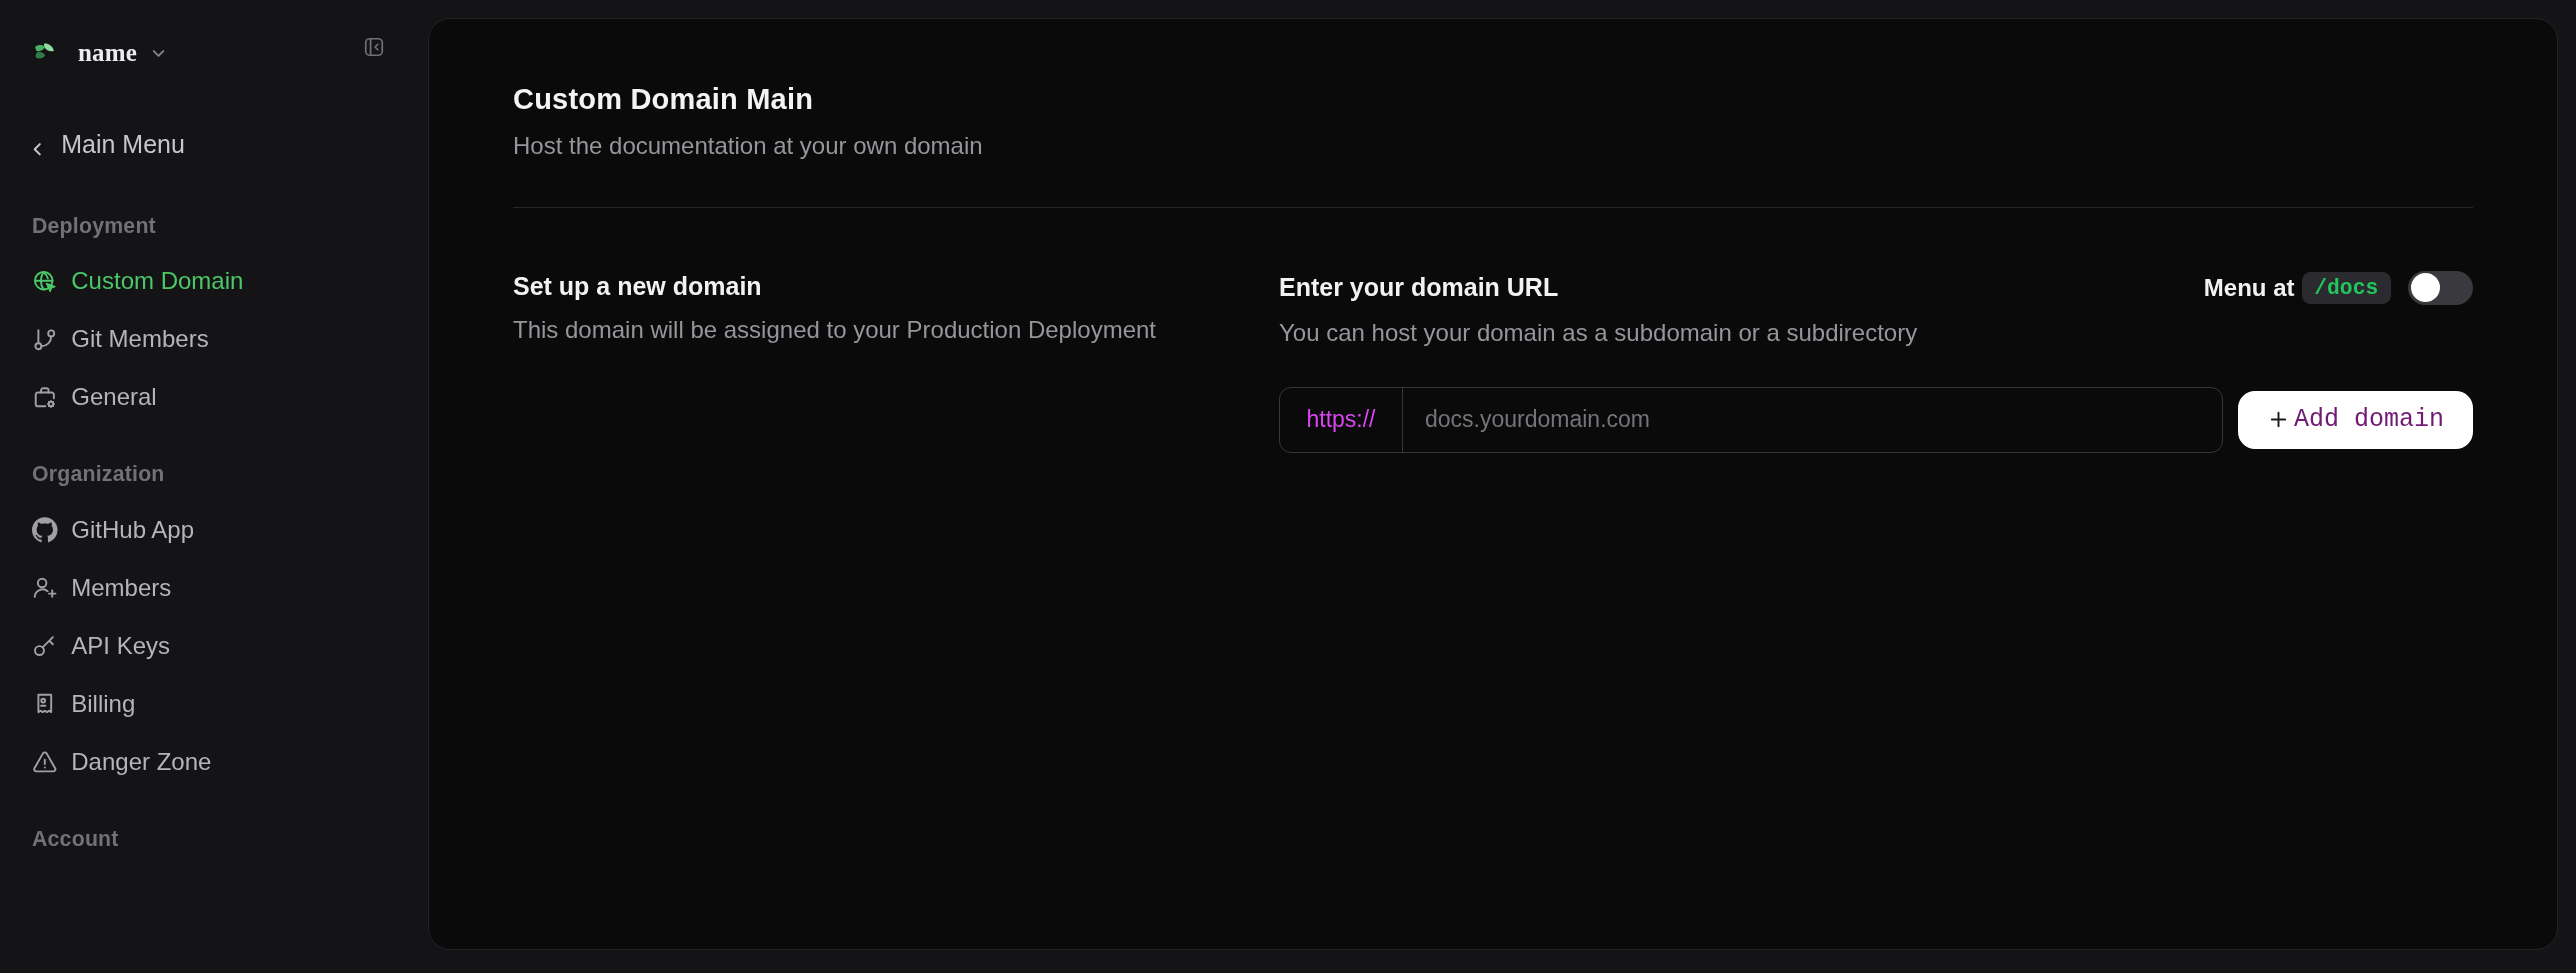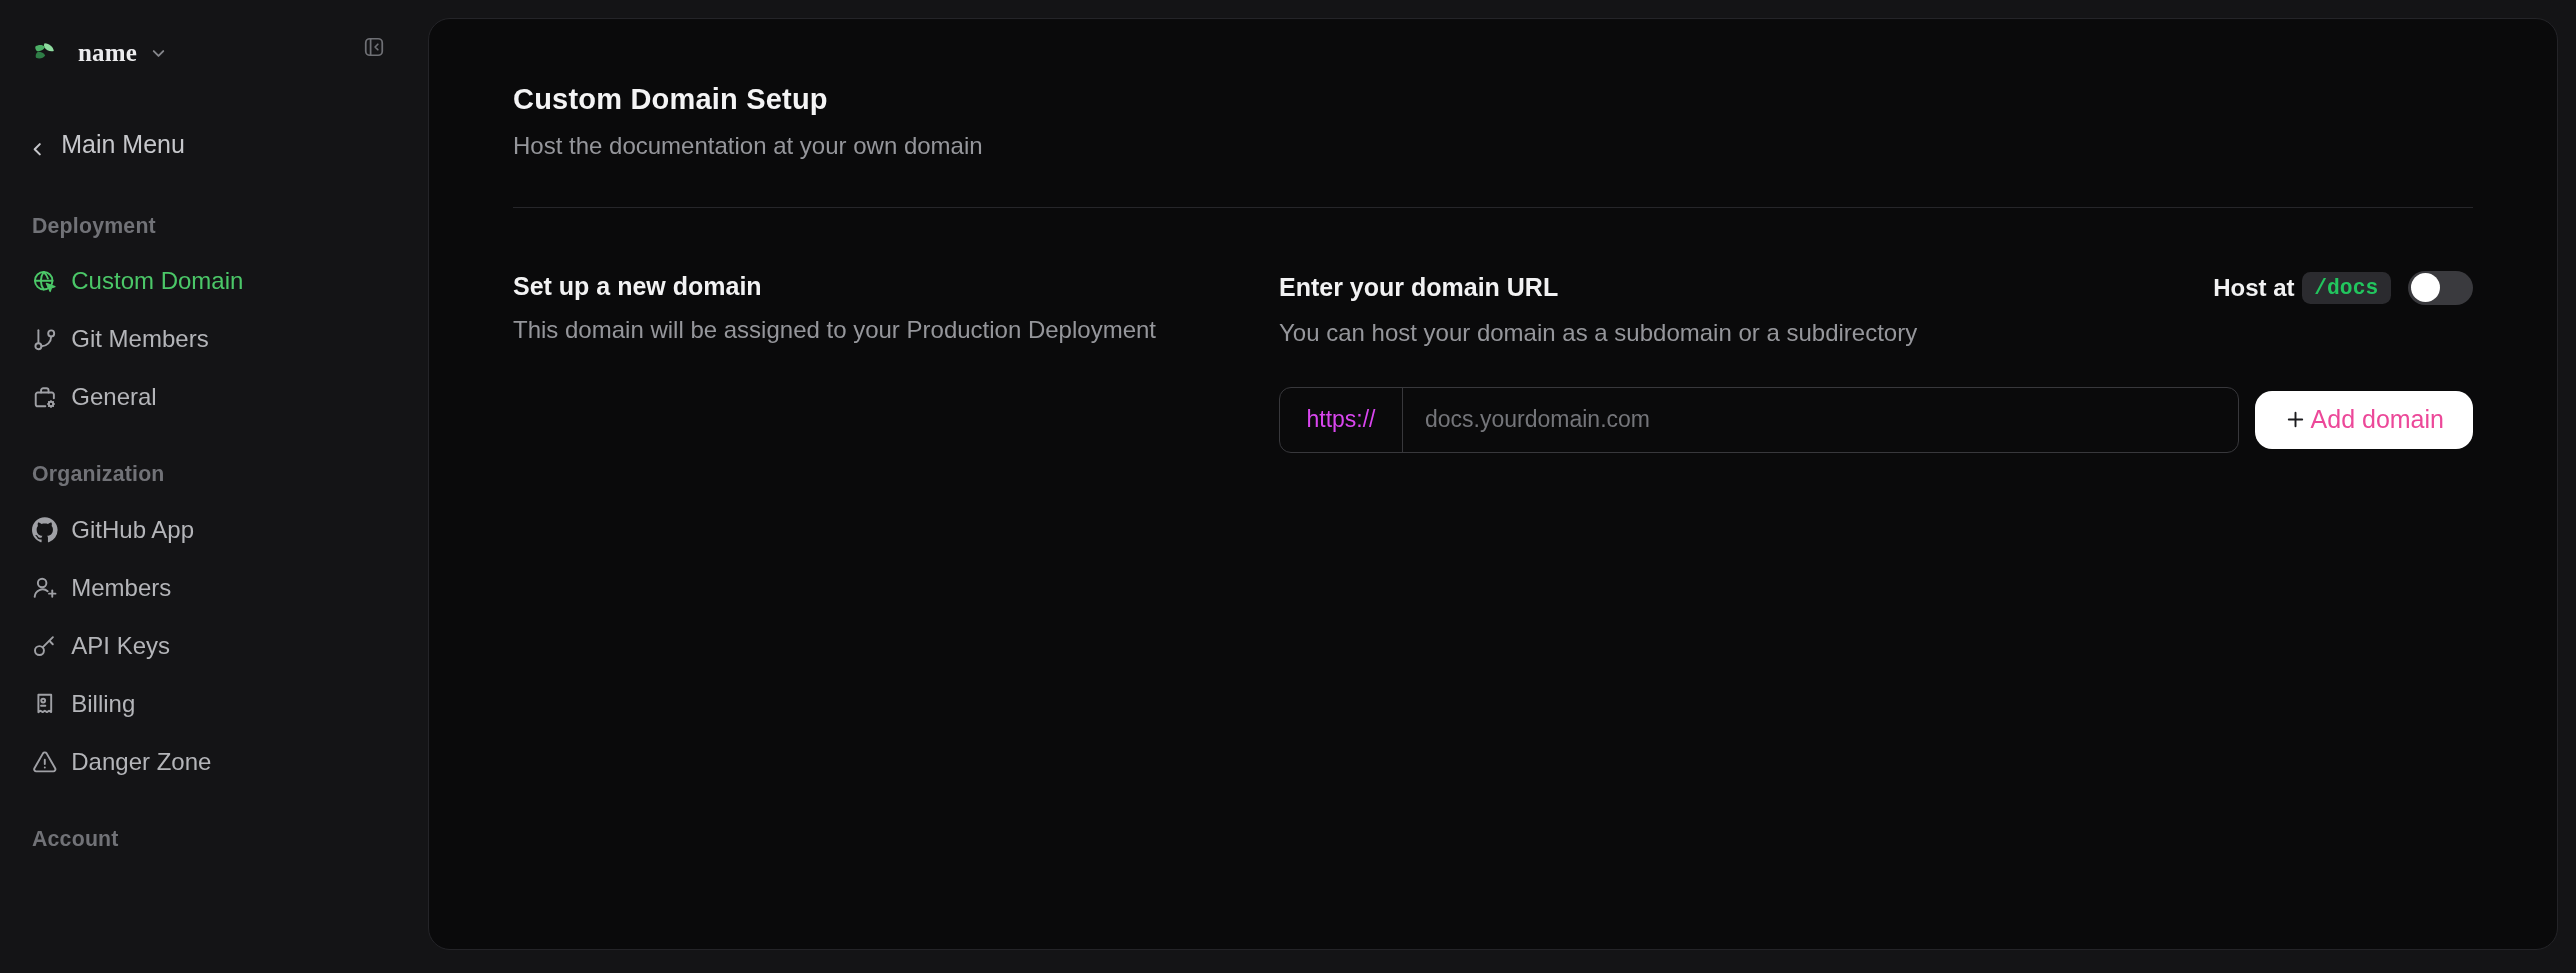--- a/index.html
+++ b/index.html
@@ -72,21 +72,21 @@
   .url-input {
     flex:1; background:transparent; border:none; outline:none;
     padding:0 22px; font-size:23px; color:#e5e5e7; font-family:"Liberation Sans", sans-serif;
   }
   .url-input::placeholder { color:#74757a; opacity:1; }
   .add-domain-btn {
     margin-left:15.4px; height:58px; padding:0 29px; border-radius:17px;
     background:#ffffff; border:none; display:flex; align-items:center; cursor:pointer;
   }
   .add-domain-btn svg { width:23px; height:23px; color:#1b1b1e; }
-  .add-domain-label { margin-left:4px; font-size:25px; font-weight:500; color:#ec4899; font-family:Liberation Sans, sans-serif; }
+  .add-domain-label { margin-left:4px; font-size:25px; font-weight:500; color:#701a75; font-family:Liberation Mono, monospace; }
 </style>
 </head>
 <body>
 
 <div class="screen">
 
   <aside class="sidebar">
 
     <div class="workspace-row">
       <svg class="workspace-logo" viewBox="0 0 24 24">
@@ -195,38 +195,38 @@
     </div>
 
     <div class="nav-section">
       <div class="nav-section-header">Account</div>
     </div>
   </aside>
 
   <main class="card">
 
     <div class="card-header">
-      <h1 class="page-title">Custom Domain Setup</h1>
+      <h1 class="page-title">Custom Domain Main</h1>
       <p class="page-subtitle">Host the documentation at your own domain</p>
     </div>
 
     <div class="divider"></div>
 
     <div class="content-row">
 
       <div class="col-left">
         <h2 class="section-heading">Set up a new domain</h2>
         <p class="section-desc">This domain will be assigned to your Production Deployment</p>
       </div>
 
       <div class="col-right">
         <div class="right-head-row">
           <h2 class="section-heading">Enter your domain URL</h2>
           <div class="host-controls">
-            <span class="host-label">Host at</span>
+            <span class="host-label">Menu at</span>
             <span class="host-badge">/docs</span>
             <div class="toggle">
               <div class="toggle-knob"></div>
             </div>
           </div>
         </div>
         <p class="section-desc">You can host your domain as a subdomain or a subdirectory</p>
 
         <div class="input-row">
           <div class="url-input-wrap">

